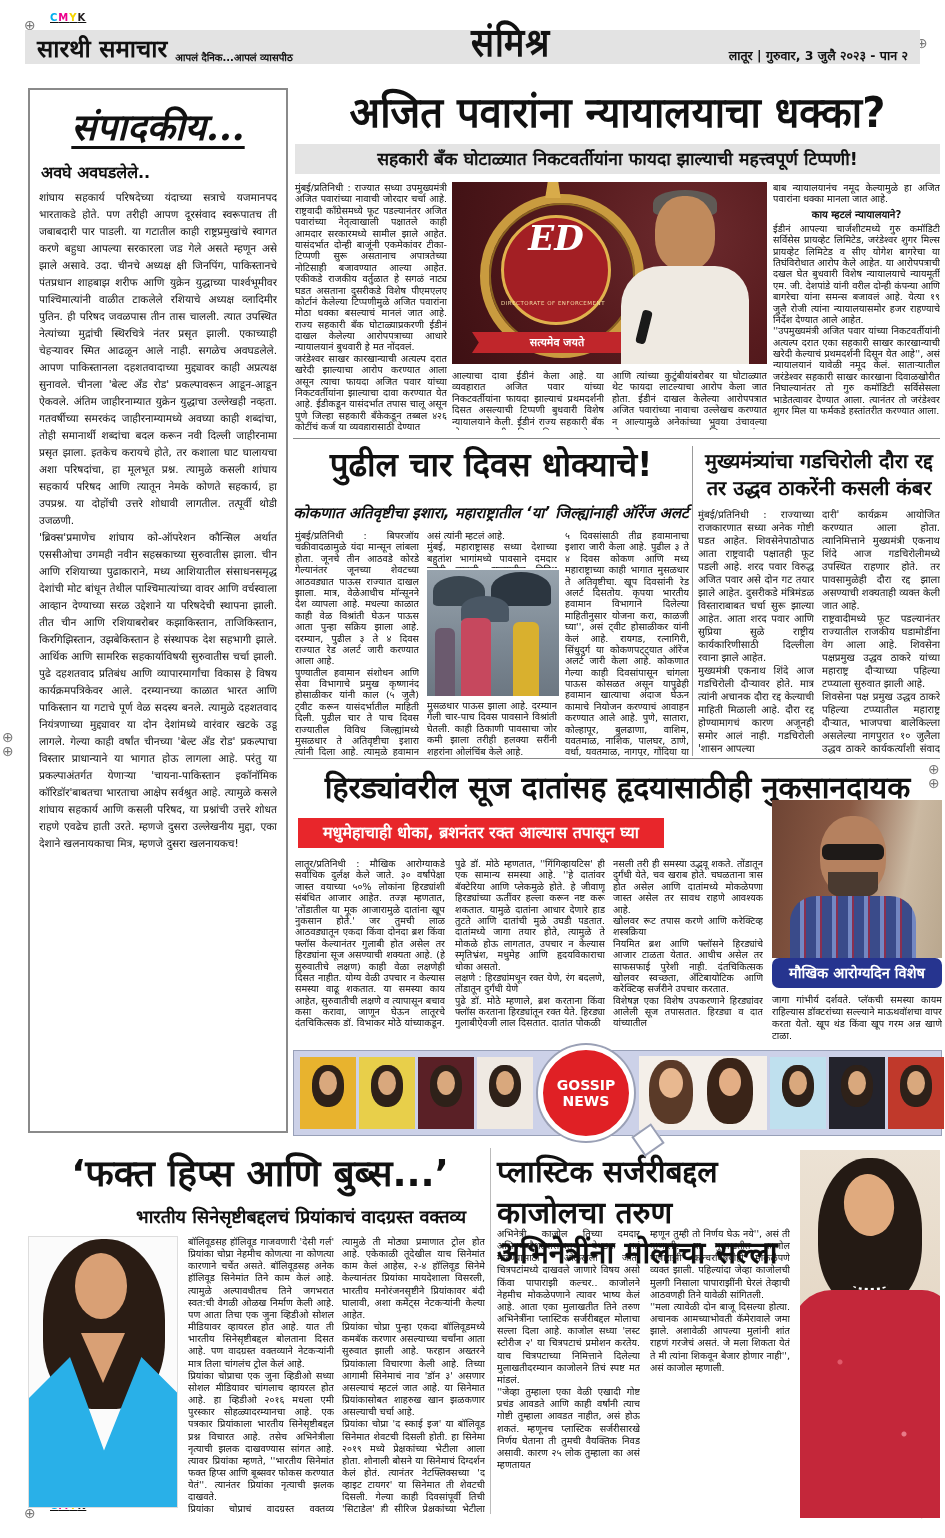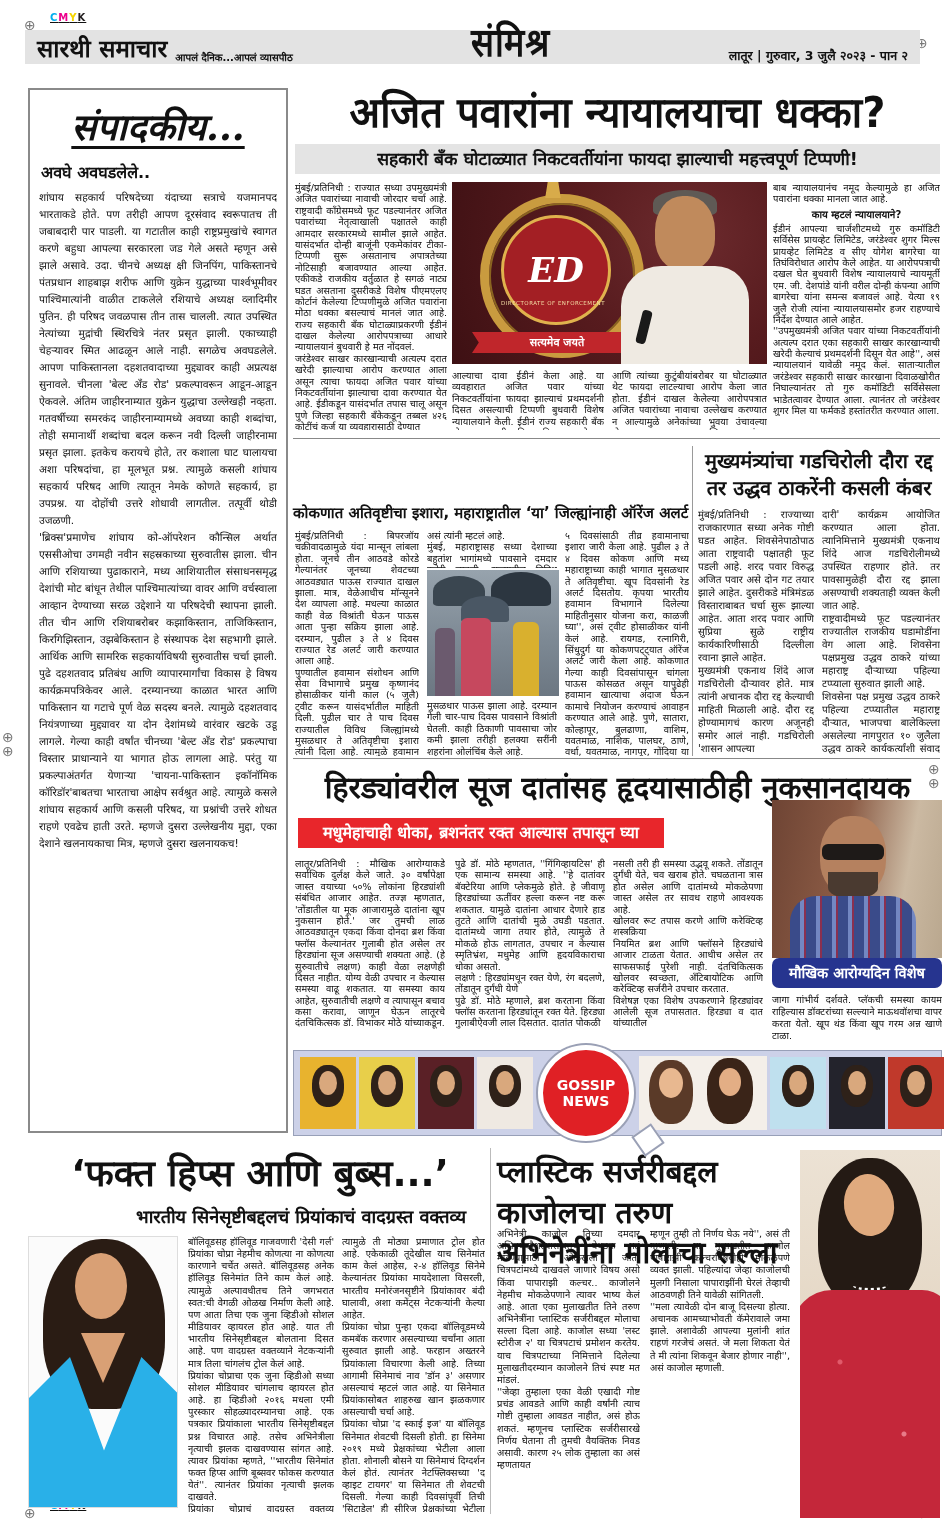--- a/index.html
+++ b/index.html
@@ -16,32 +16,32 @@
   .dateline{font-size:12.5px;font-weight:bold;white-space:nowrap;}
   .edit-box{border:2px solid #8a8a8a;box-sizing:border-box;padding:8px 9px;background:#fff;}
   .edit-title{font-family:"DejaVu Serif","Liberation Serif",serif;font-style:italic;font-weight:900;font-size:37px;text-align:center;text-decoration:underline;text-underline-offset:6px;margin:2px 0 10px 0;}
   .edit-sub{font-size:16px;font-weight:900;margin:4px 0 6px 2px;}
   .bodytext{font-size:9.5px;line-height:1.2;text-align:justify;white-space:pre-line;overflow:hidden;}
   .edit-body{font-size:10.5px;line-height:1.62;}
   .h-lead{font-size:40px;font-weight:900;text-align:center;line-height:1.1;transform:scaleY(1.05);}
   .subbar{background:#e4e4e4;font-size:17.5px;font-weight:800;text-align:center;line-height:30px;height:30px;overflow:hidden;}
   .qhead{font-size:10px;font-weight:900;text-align:center;margin:2px 0;}
   .h-weather{font-size:33px;font-weight:900;text-align:center;line-height:1.15;}
-  .sub-weather{font-size:15px;font-weight:800;}
+  .sub-weather{font-size:15px;font-weight:800;text-align:center;font-style:italic;}
   .h-cm{font-size:20px;font-weight:900;text-align:center;line-height:1.35;}
   .cm-body{font-size:10px;line-height:1.3;}
   .h-health{font-size:30px;font-weight:900;text-align:center;}
   .banner-red{background:#e8262b;color:#fff;font-size:16px;font-weight:800;text-align:center;line-height:30px;height:30px;}
   .caption-blue{background:#26348f;color:#fff;font-size:14.5px;font-weight:800;text-align:center;line-height:30px;height:30px;border-radius:7px;}
   .vline{width:1px;background:#9a9a9a;}
   .hline{height:1px;background:#555;}
   
   .ed-photo{background:radial-gradient(circle at 75% 30%,#6d2b2e 0%,#571b1e 45%,#3d1013 100%);overflow:hidden;}
   .ed-wreath{position:absolute;left:28px;top:12px;width:146px;height:146px;border-radius:50%;border:9px solid #c99b3f;box-shadow:0 0 0 2px #8a6420 inset;}
-  .ed-inner{position:absolute;left:49px;top:33px;width:104px;height:104px;border-radius:50%;background:#a31f24;border:3px solid #e0b24d;display:flex;align-items:center;justify-content:center;}
+  .ed-inner{position:absolute;left:49px;top:33px;width:104px;height:104px;border-radius:50%;background:#a31f24;border:3px solid #e0b24d;display:flex;justify-content:center;}
   .ed-ed{font-family:"DejaVu Serif","Liberation Serif",serif;font-style:italic;font-weight:900;font-size:34px;color:#fff;}
   .ed-ringtext{position:absolute;left:30px;top:118px;width:142px;text-align:center;font-size:5.5px;color:#f3dca4;letter-spacing:.5px;}
   .ed-ashoka{position:absolute;left:88px;top:-8px;width:26px;height:24px;background:#d8ab4a;clip-path:polygon(20% 100%,80% 100%,70% 30%,85% 0,50% 20%,15% 0,30% 30%);}
   .ed-ribbon{position:absolute;left:20px;top:150px;width:170px;height:21px;background:#c0262b;color:#fff;font-size:11px;font-weight:bold;text-align:center;line-height:21px;clip-path:polygon(0 0,100% 0,96% 50%,100% 100%,0 100%,4% 50%);}
   .pawar-head{position:absolute;right:52px;top:14px;width:60px;height:74px;background:#c08a5c;border-radius:46% 46% 42% 42%;}
   .pawar-hair{position:absolute;right:50px;top:8px;width:64px;height:26px;background:#5f5a55;border-radius:50% 50% 20% 20%;}
   .pawar-body{position:absolute;right:18px;top:84px;width:128px;height:98px;background:#efeae2;border-radius:40px 34px 0 0;}
   .pawar-mic{position:absolute;right:118px;top:128px;width:10px;height:34px;background:#1a1a1a;border-radius:4px;transform:rotate(14deg);}
   
   .rain-photo{background:linear-gradient(#97a3ad 0%,#7d8994 55%,#6c7782 100%);overflow:hidden;}
@@ -137,20 +137,21 @@
 
   <div class="abs" style="left:773px;top:182px;width:167px;height:250px;overflow:hidden;">
     <div class="bodytext">बाब न्यायालयानंच नमूद केल्यामुळे हा अजित पवारांना धक्का मानला जात आहे.</div>
     <div class="qhead">काय म्हटलं न्यायालयाने?</div>
     <div class="bodytext">ईडीनं आपल्या चार्जशीटमध्ये गुरु कमॉडिटी सर्विसेस प्रायव्हेट लिमिटेड, जरंडेश्वर शुगर मिल्स प्रायव्हेट लिमिटेड व सीए योगेश बागरेचा या तिघंविरोधात आरोप केले आहेत. या आरोपपत्राची दखल घेत बुधवारी विशेष न्यायालयाचे न्यायमूर्ती एम. जी. देशपांडे यांनी वरील दोन्ही कंपन्या आणि बागरेचा यांना समन्स बजावलं आहे. येत्या १९ जुलै रोजी त्यांना न्यायालयासमोर हजर राहण्याचे निर्देश देण्यात आले आहेत.
 ''उपमुख्यमंत्री अजित पवार यांच्या निकटवर्तीयांनी अत्यल्प दरात एका सहकारी साखर कारखान्याची खरेदी केल्याचं प्रथमदर्शनी दिसून येत आहे'', असं न्यायालयानं यावेळी नमूद केलं. साताऱ्यातील जरंडेश्वर सहकारी साखर कारखाना दिवाळखोरीत निघाल्यानंतर तो गुरु कमॉडिटी सर्विसेसला भाडेतत्वावर देण्यात आला. त्यानंतर तो जरंडेश्वर शुगर मिल या फर्मकडे हस्तांतरीत करण्यात आला.</div>
   </div>
 
   <div class="abs hline" style="left:293px;top:438px;width:647px;background:#888;"></div>
 
+  <div class="abs h-weather" style="left:293px;top:446px;width:396px;">पुढील चार दिवस धोक्याचे!</div>
   <div class="abs sub-weather" style="left:293px;top:502px;width:396px;">कोकणात अतिवृष्टीचा इशारा, महाराष्ट्रातील ‘या’ जिल्ह्यांनाही ऑरेंज अलर्ट</div>
   <div class="abs bodytext" style="left:295px;top:530px;width:124px;height:226px;">मुंबई/प्रतिनिधी : बिपरजॉय चक्रीवादळामुळे यंदा मान्सून लांबला होता. जूनचे तीन आठवडे कोरडे गेल्यानंतर जूनच्या शेवटच्या आठवड्यात पाऊस राज्यात दाखल झाला. मात्र, वेळेआधीच मॉन्सूनने देश व्यापला आहे. मधल्या काळात काही वेळ विश्रांती घेऊन पाऊस आता पुन्हा सक्रिय झाला आहे. दरम्यान, पुढील ३ ते ४ दिवस राज्यात रेड अलर्ट जारी करण्यात आला आहे.
 पुण्यातील हवामान संशोधन आणि सेवा विभागाचे प्रमुख कृष्णानंद होसाळीकर यांनी काल (५ जुलै) ट्वीट करून यासंदर्भातील माहिती दिली. पुढील चार ते पाच दिवस राज्यातील विविध जिल्ह्यांमध्ये मुसळधार ते अतिवृष्टीचा इशारा त्यांनी दिला आहे. त्यामुळे हवामान खात्याचा अंदाज विचारात घेऊनच कामाचं नियोजन करा</div>
   <div class="abs bodytext" style="left:427px;top:530px;width:130px;height:38px;">असं त्यांनी म्हटलं आहे.
 मुंबई, महाराष्ट्रासह सध्या देशाच्या बहुतांश भागांमध्ये पावसाने दमदार हजेरी लावली. राज्यातील विविध जिल्ह्यांमध्ये</div>
   <div class="abs rain-photo" style="left:427px;top:570px;width:132px;height:126px;">
     <div class="umb" style="left:6px;top:6px;width:52px;height:30px;background:#3a4650;"></div>
     <div class="umb" style="left:64px;top:2px;width:60px;height:34px;background:#2c3640;"></div>
     <div class="umb" style="left:34px;top:26px;width:48px;height:26px;background:#4a5764;"></div>
     <div class="fig" style="left:34px;top:48px;width:30px;height:78px;background:#c6485e;"></div>

